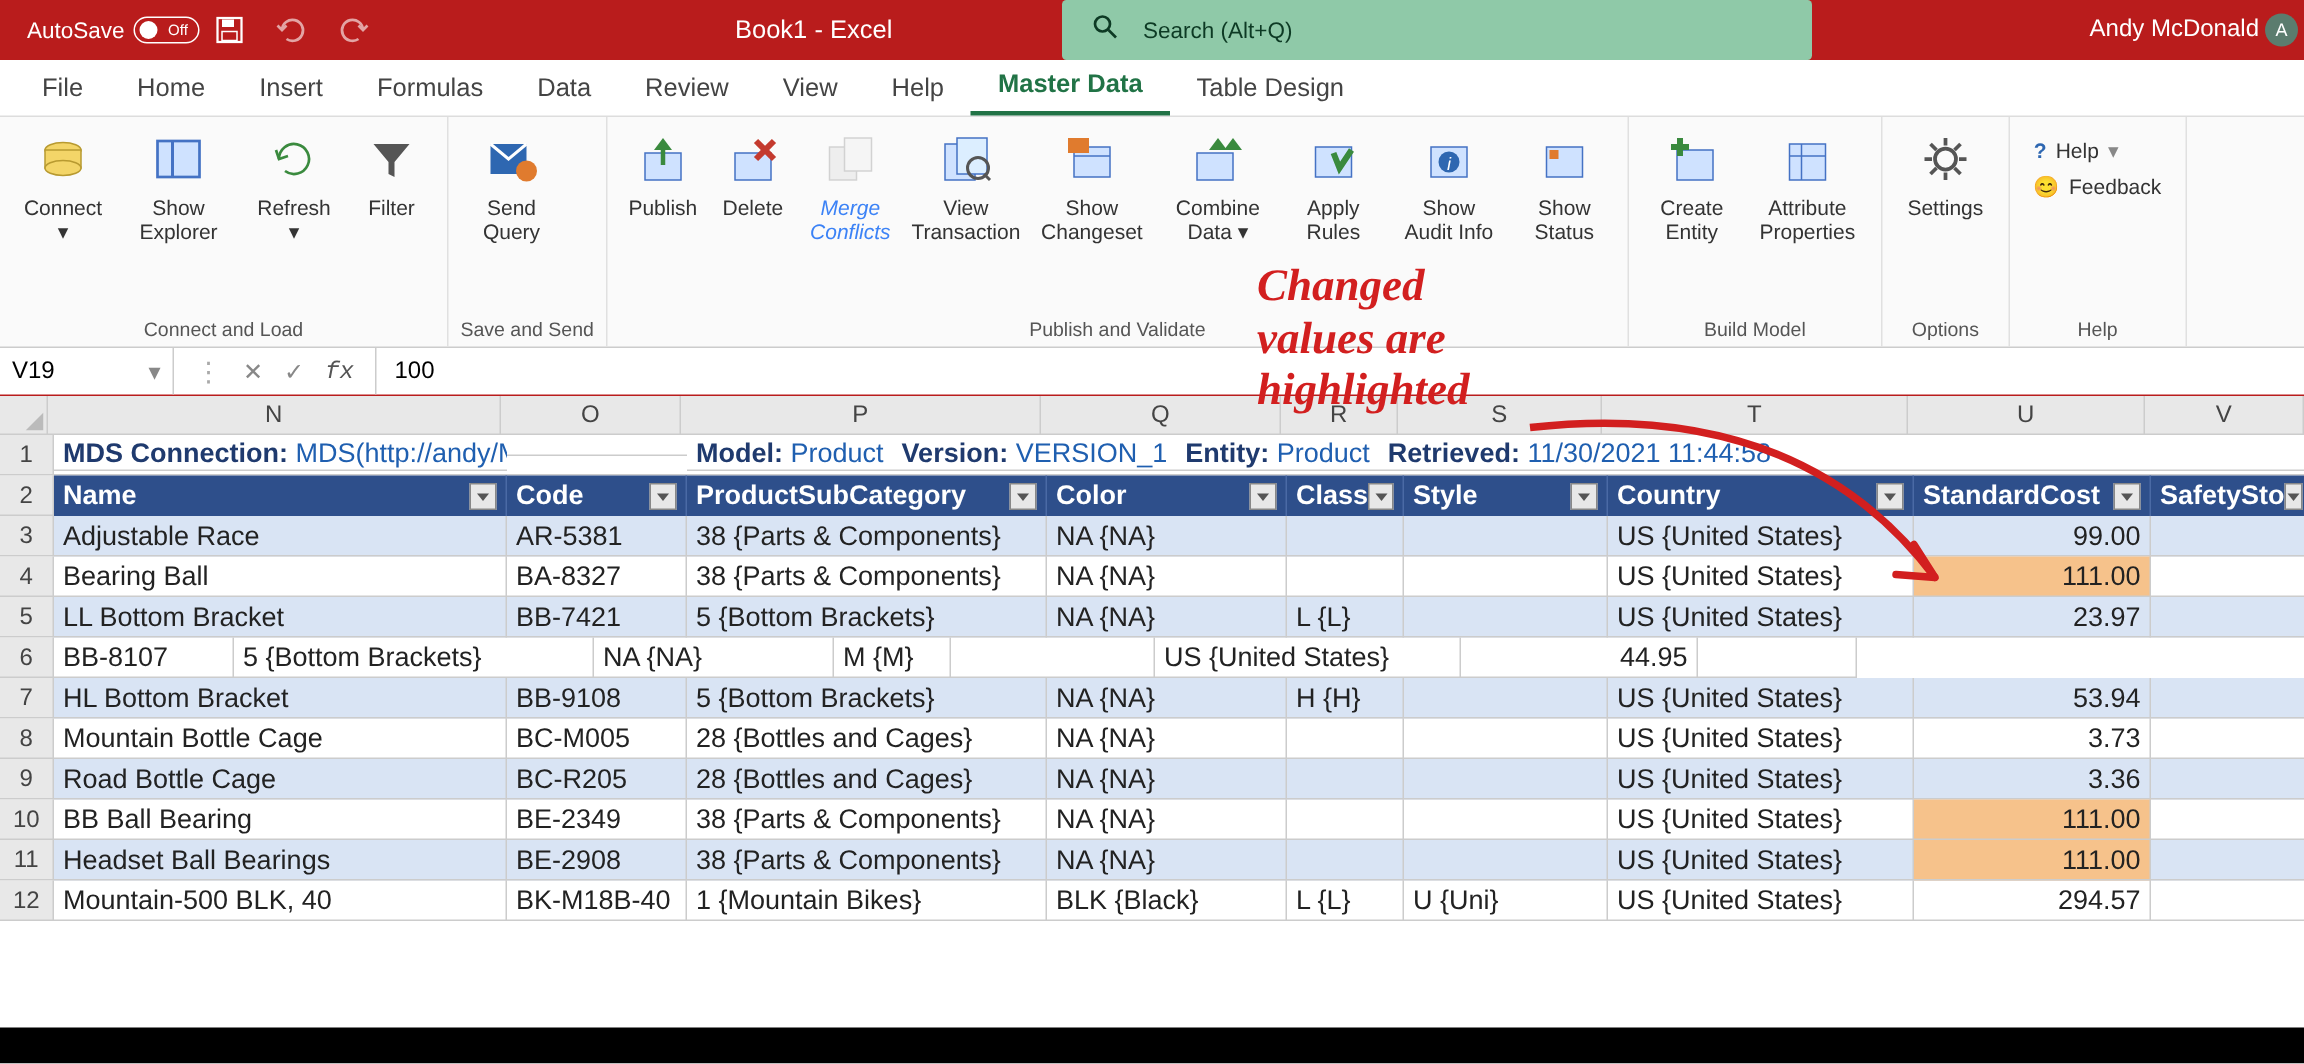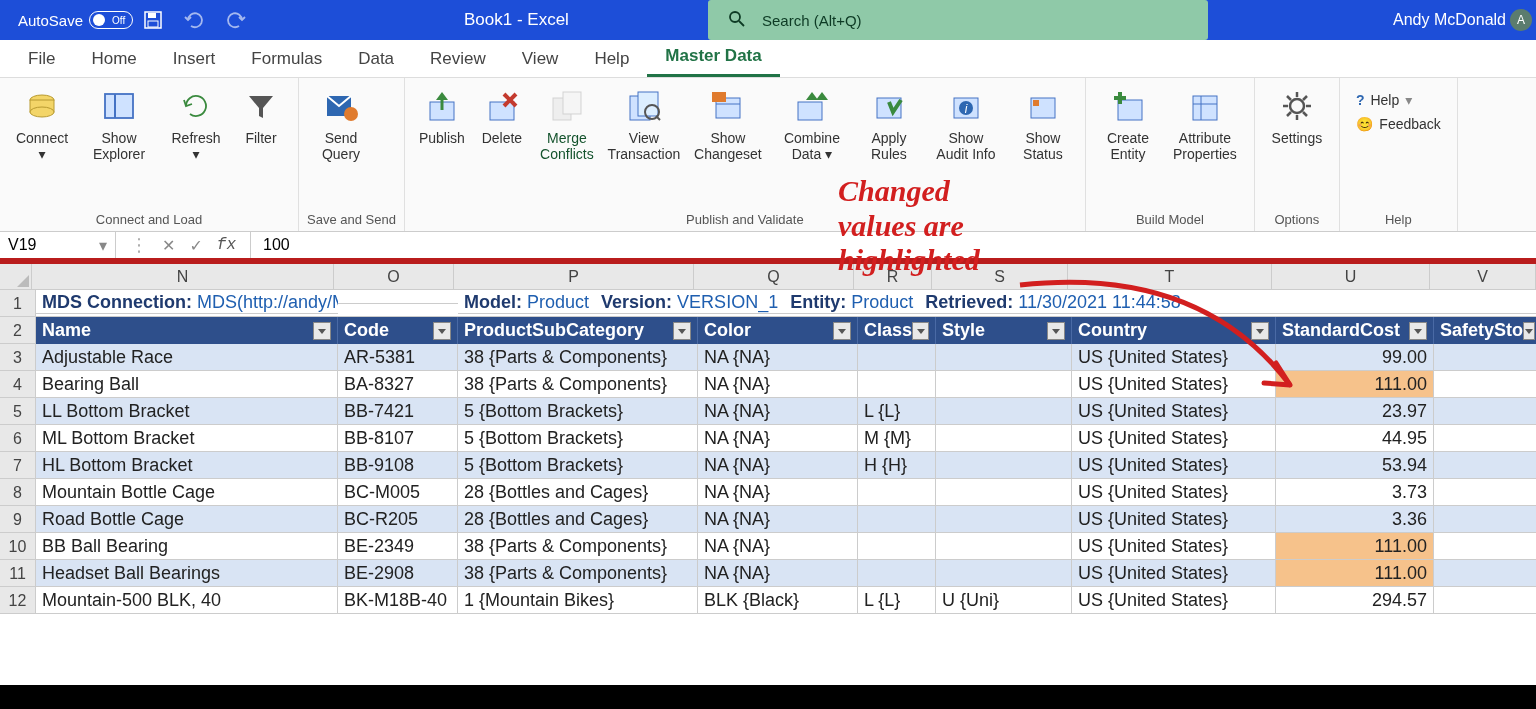--- a/index.html
+++ b/index.html
@@ -1,50 +1,50 @@
 <!DOCTYPE html>
 <html><head>
 <meta charset="utf-8">
 <style>
 * { box-sizing: border-box; margin: 0; padding: 0; font-family: 'Segoe UI', Tahoma, sans-serif; }
 body { width: 1536px; height: 709px; background: #fff; overflow: hidden; position: relative; }
 
 
-.titlebar { height: 40px; background: #1d4ed8; display: flex; align-items: center; color: #fff; font-size: 14px; }
+.titlebar { height: 40px; background: #b91c1c; display: flex; align-items: center; color: #fff; font-size: 14px; }
 .autosave { display: flex; align-items: center; gap: 6px; margin-left: 18px; font-size: 15px; }
 .toggle { width: 44px; height: 18px; border: 1.5px solid #fff; border-radius: 10px; display: flex; align-items: center; }
 .toggle-knob { width: 12px; height: 12px; background: #fff; border-radius: 50%; margin-left: 3px; }
 .toggle-text { position: absolute; font-size: 10px; margin-left: 22px; }
 .qat-icon { margin: 0 10px; display: flex; align-items: center; color: #fff; }
-.doc-title { position: absolute; left: 464px; font-size: 17px; }
+.doc-title { position: absolute; left: 490px; font-size: 17px; }
 .search-box { position: absolute; left: 708px; width: 500px; height: 40px; background: #8fc9a8; border-radius: 3px; display: flex; align-items: center; color: #0d3a24; font-size: 15px; }
 .search-icon { margin: 0 16px 0 20px; }
 .user-name { position: absolute; right: 30px; font-size: 16px; }
 .user-avatar { position: absolute; right: 4px; width: 22px; height: 22px; background: #5b7c6e; border-radius: 50%; display: flex; align-items: center; justify-content: center; font-size: 12px; }
 
 
 .ribbon-tabs { height: 38px; display: flex; align-items: flex-end; border-bottom: 1px solid #ddd; font-size: 17px; padding-left: 10px; }
 .ribbon-tab { padding: 8px 18px; color: #444; cursor: pointer; }
 .ribbon-tab.active { color: #217346; font-weight: 600; border-bottom: 3px solid #217346; }
 
 
 .ribbon { height: 154px; display: flex; border-bottom: 1px solid #ccc; background: #fafafa; }
 .group { display: flex; flex-direction: column; border-right: 1px solid #e0e0e0; padding: 4px 8px 2px; }
 .group-controls { display: flex; flex: 1; align-items: flex-start; gap: 2px; }
 .group-label { text-align: center; font-size: 13px; color: #555; padding-bottom: 2px; }
 .big-btn { display: flex; flex-direction: column; align-items: center; justify-content: flex-start; width: 68px; padding: 4px 2px; font-size: 14px; color: #333; text-align: center; line-height: 1.15; }
 .big-btn.wider { width: 82px; }
 .big-btn.narrow { width: 58px; }
-.big-btn.disabled { color: #14532d; }
+.big-btn.disabled { color: #3b82f6; font-style: italic; }
 .big-btn .ico { width: 40px; height: 40px; margin-bottom: 4px; display: flex; align-items: center; justify-content: center; }
 .help-col { display: flex; flex-direction: column; gap: 8px; padding: 10px 8px; font-size: 14px; color: #333; }
 .help-row { display: flex; align-items: center; gap: 6px; }
 
 
-.formula-bar { height: 32px; display: flex; align-items: center; border-bottom: 6px solid #b91c1c; font-size: 16px; }
+.formula-bar { height: 32px; display: flex; align-items: center; border-bottom: 1px solid #b91c1c; font-size: 16px; }
 .name-box { width: 116px; padding: 0 8px; display: flex; align-items: center; border-right: 1px solid #ccc; height: 100%; justify-content: space-between; }
 .fx-controls { display: flex; align-items: center; gap: 14px; padding: 0 14px; color: #888; border-right: 1px solid #ccc; height: 100%; }
 .fx-value { padding: 0 12px; }
 
 
 .grid-area { display: flex; }
 .corner { width: 36px; height: 26px; background: #e8e8e8; border-right: 1px solid #ccc; border-bottom: 1px solid #ccc; display:flex; align-items:flex-end; justify-content:flex-end; }
 .corner svg { margin: 2px; }
 .col-headers { display: flex; }
 .col-h { background: #e8e8e8; border-right: 1px solid #ccc; border-bottom: 1px solid #ccc; text-align: center; font-size: 16px; color: #444; height: 26px; line-height: 26px; }
@@ -132,20 +132,21 @@
 <div class="ribbon-tabs" id="ribbon-tabs">
     <div class="ribbon-tab">File</div>
     <div class="ribbon-tab">Home</div>
     <div class="ribbon-tab">Insert</div>
     <div class="ribbon-tab">Formulas</div>
     <div class="ribbon-tab">Data</div>
     <div class="ribbon-tab">Review</div>
     <div class="ribbon-tab">View</div>
     <div class="ribbon-tab">Help</div>
     <div class="ribbon-tab active">Master Data</div>
+    <div class="ribbon-tab">Table Design</div>
   </div>
 
 <div class="ribbon" id="ribbon-body">
     <div class="group">
       <div class="group-controls">
         <div class="big-btn">
           <div class="ico">
             <svg width="36" height="36">
               <ellipse cx="18" cy="12" rx="12" ry="5" fill="#f3d568" stroke="#b89a30"></ellipse>
               <rect x="6" y="12" width="24" height="12" fill="#f3d568" stroke="#b89a30"></rect>
@@ -516,21 +517,20 @@
         <div class="cell col-O">BB-7421</div>
         <div class="cell col-P">5 {Bottom Brackets}</div>
         <div class="cell col-Q">NA {NA}</div>
         <div class="cell col-R">L {L}</div>
         <div class="cell col-S"></div>
         <div class="cell col-T">US {United States}</div>
         <div class="cell col-U num">23.97</div>
         <div class="cell col-V"></div>
       </div>
       <div class="data-row">
-        <div class="cell col-N">ML Bottom Bracket</div>
         <div class="cell col-O">BB-8107</div>
         <div class="cell col-P">5 {Bottom Brackets}</div>
         <div class="cell col-Q">NA {NA}</div>
         <div class="cell col-R">M {M}</div>
         <div class="cell col-S"></div>
         <div class="cell col-T">US {United States}</div>
         <div class="cell col-U num">44.95</div>
         <div class="cell col-V"></div>
       </div>
       <div class="data-row even">

